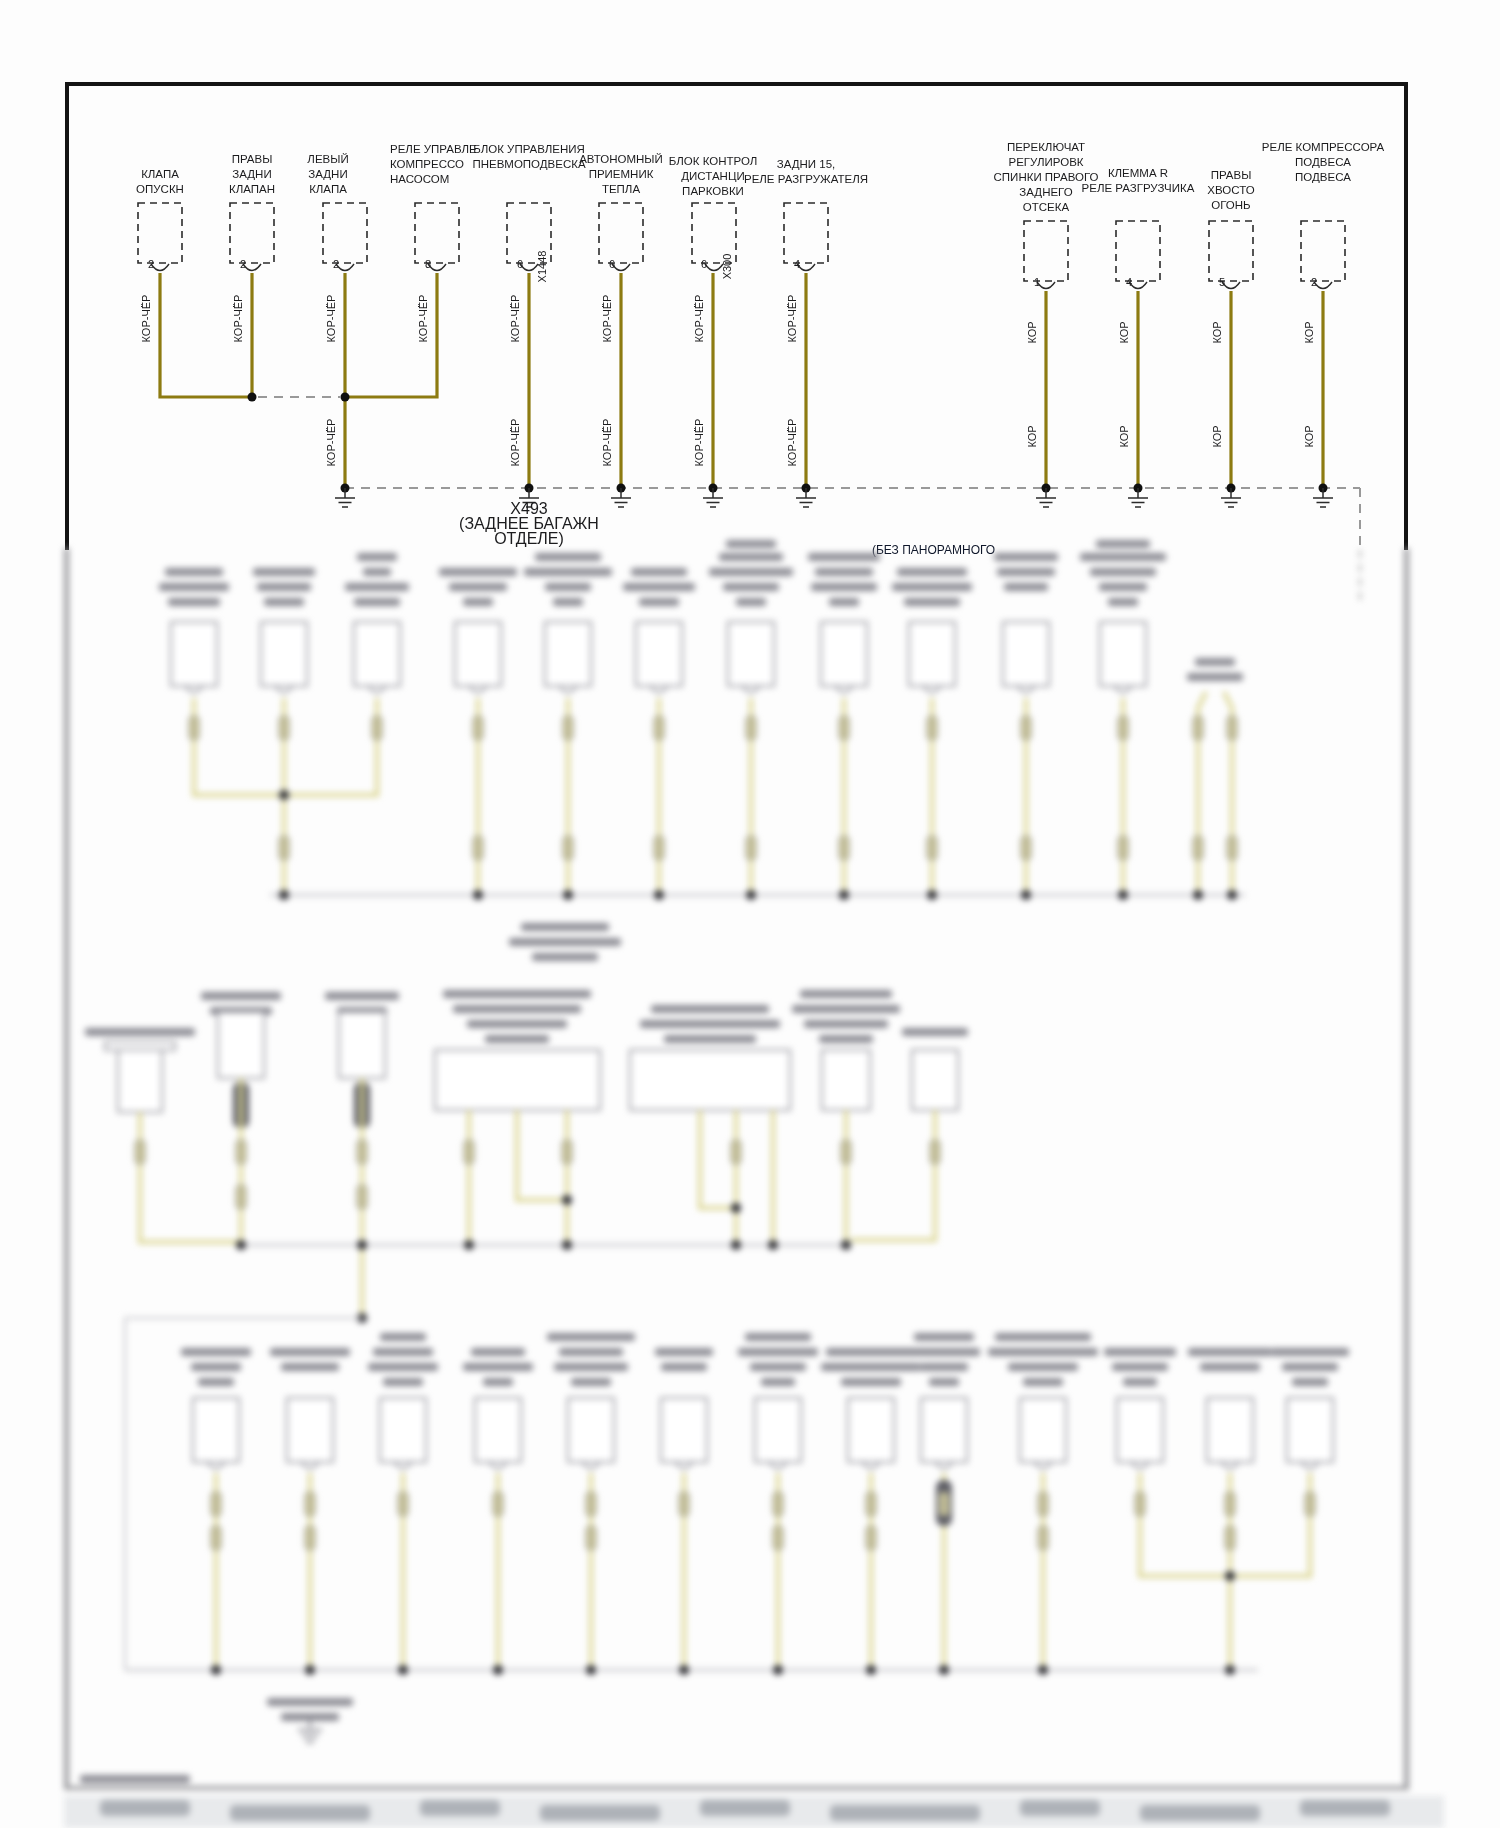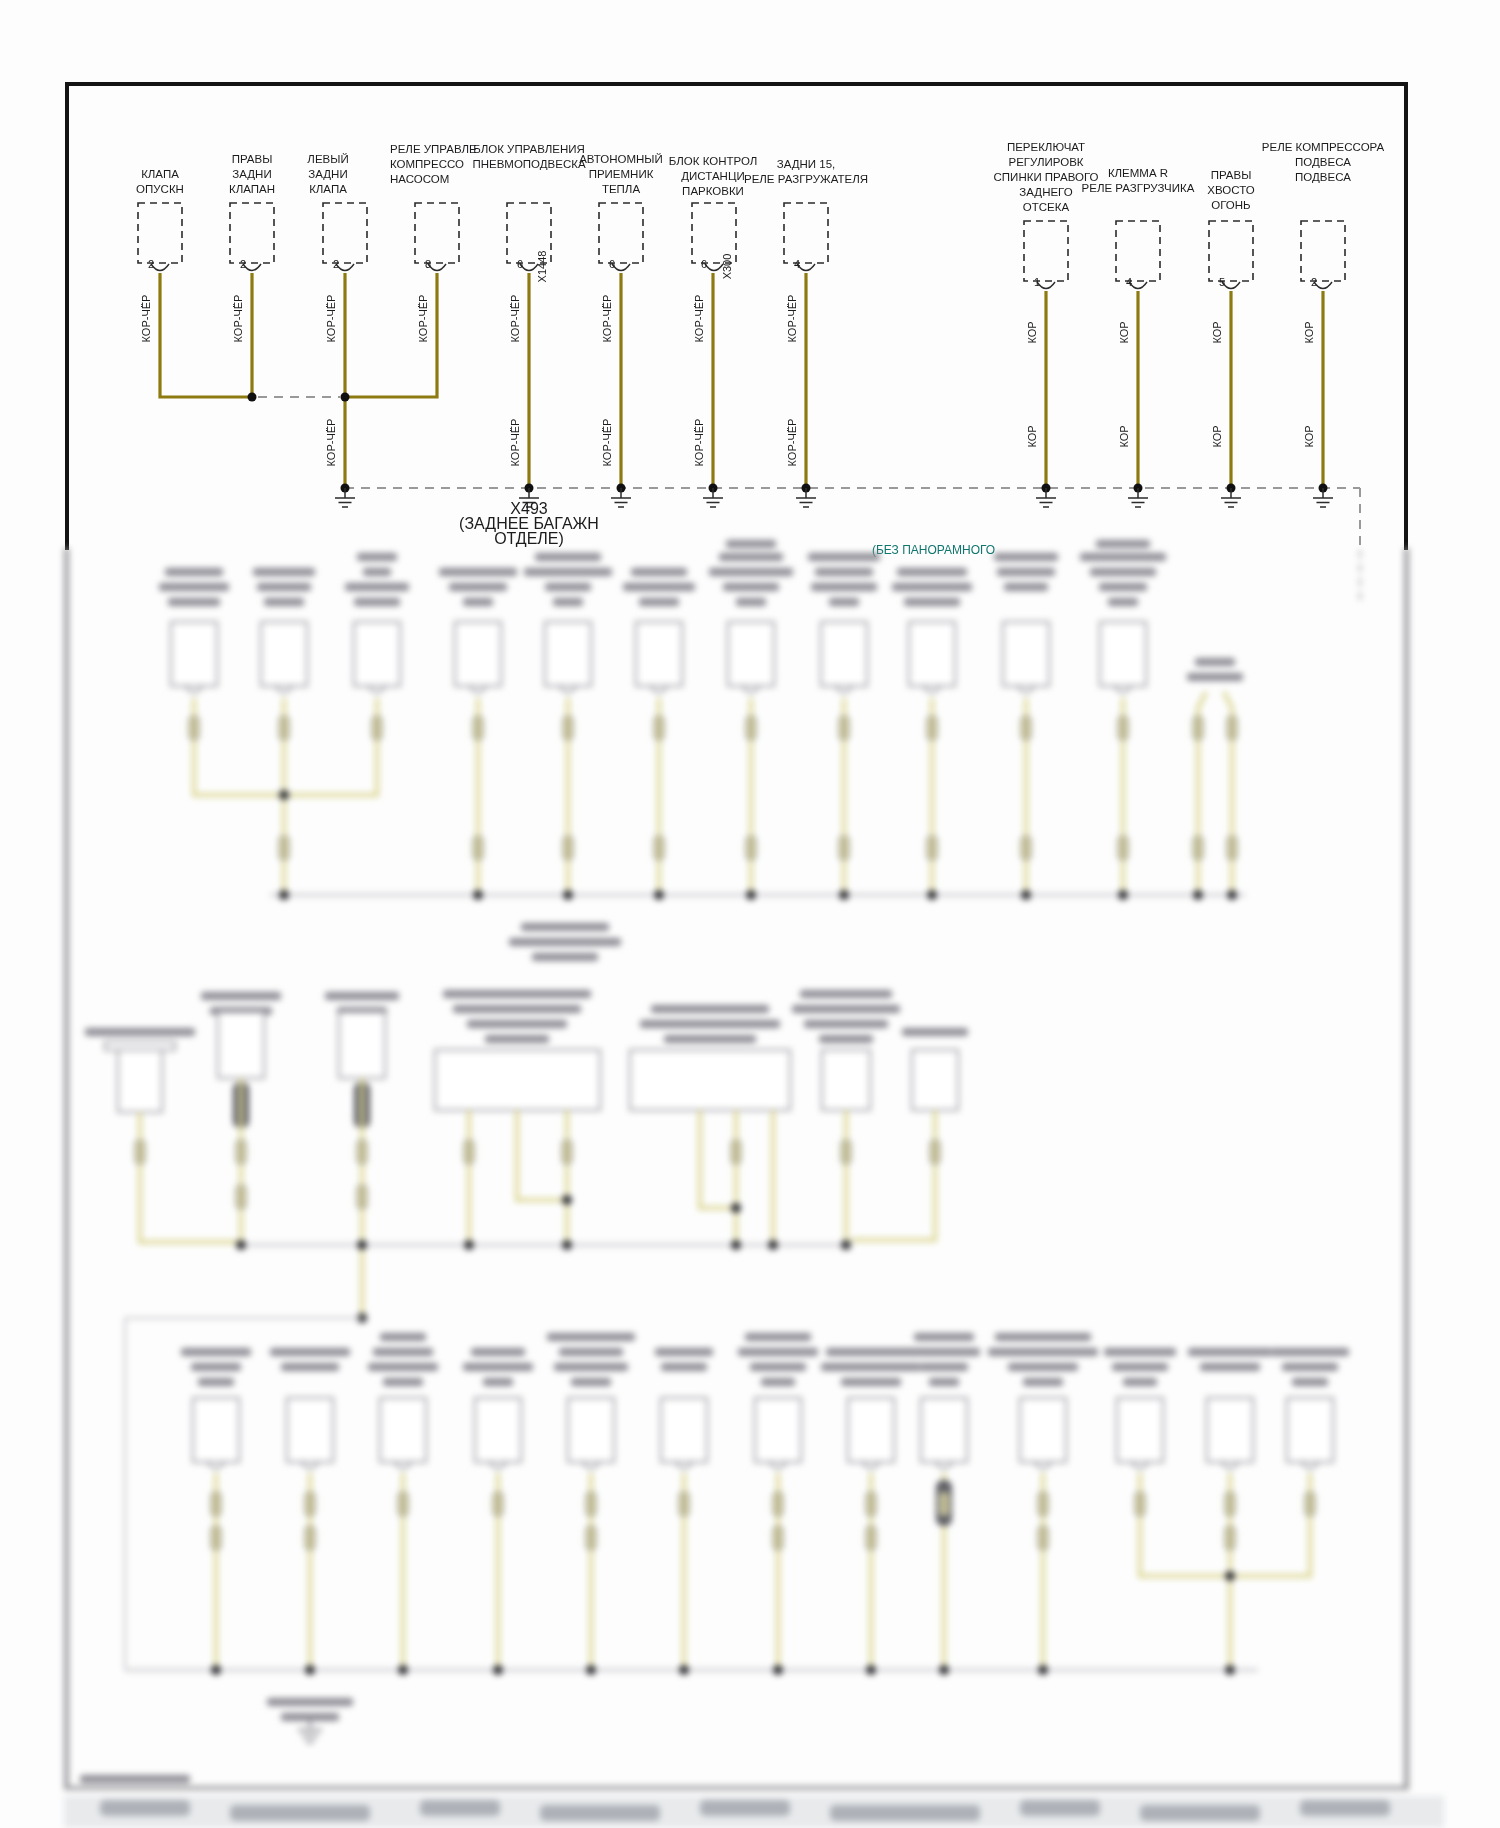--- a/index.html
+++ b/index.html
@@ -5,21 +5,21 @@
   html,body{margin:0;padding:0;background:#ffffff;}
   #stage{position:relative;width:1500px;height:1828px;background:#fdfdfd;overflow:hidden;
          font-family:"Liberation Sans", sans-serif;}
   .border{position:absolute;background:#141414;}
   .clabel{position:absolute;font-size:11.5px;line-height:15px;color:#1c1c1e;text-align:center;white-space:nowrap;}
   .clabel.left{text-align:left;}
   .pin{position:absolute;width:28px;font-size:11px;color:#1c1c1e;text-align:right;}
   .vlabel{position:absolute;width:72px;height:13px;font-size:11px;line-height:13px;color:#1c1c1e;
           text-align:center;transform:rotate(-90deg);white-space:nowrap;}
   .xblock{position:absolute;font-size:16px;line-height:15px;color:#1c1c1e;text-align:center;width:160px;}
-  .note{position:absolute;font-size:12px;color:#0f766e;filter:blur(0.5px);white-space:nowrap;}
+  .note{position:absolute;font-size:12px;color:#0f172a;filter:blur(0.5px);white-space:nowrap;}
   #blurwrap{position:absolute;left:0;top:540px;width:1500px;height:1288px;filter:blur(3.4px);}
   svg{position:absolute;left:0;top:0;}
 </style>
 </head>
 <body>
 <div id="stage">
 
 <div class="border" style="left:65px;top:82px;width:1343px;height:4px;"></div>
 <div class="border" style="left:65px;top:82px;width:4px;height:468px;"></div>
 <div class="border" style="left:1404px;top:82px;width:4px;height:468px;"></div>

